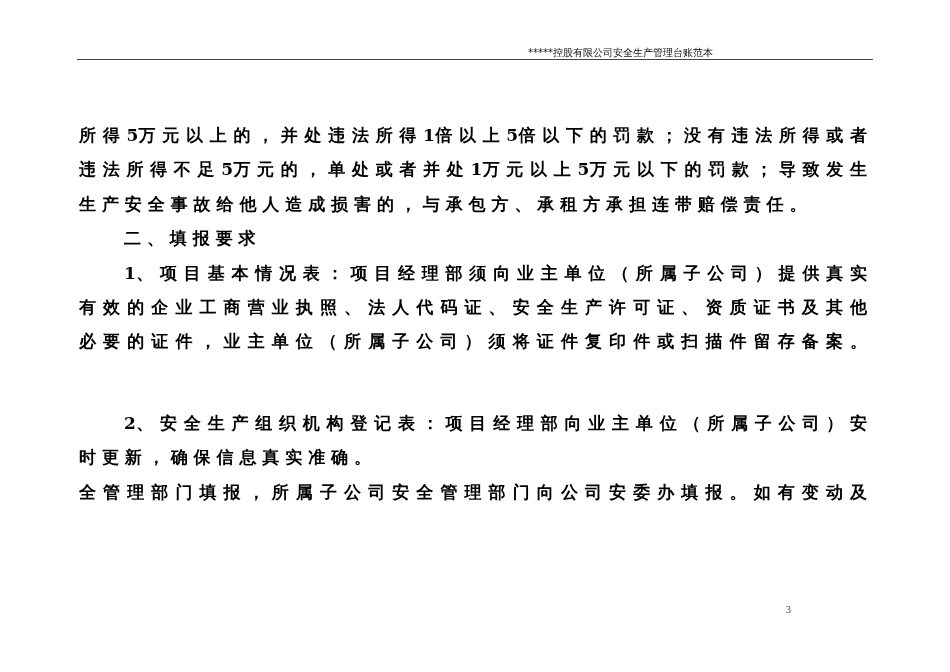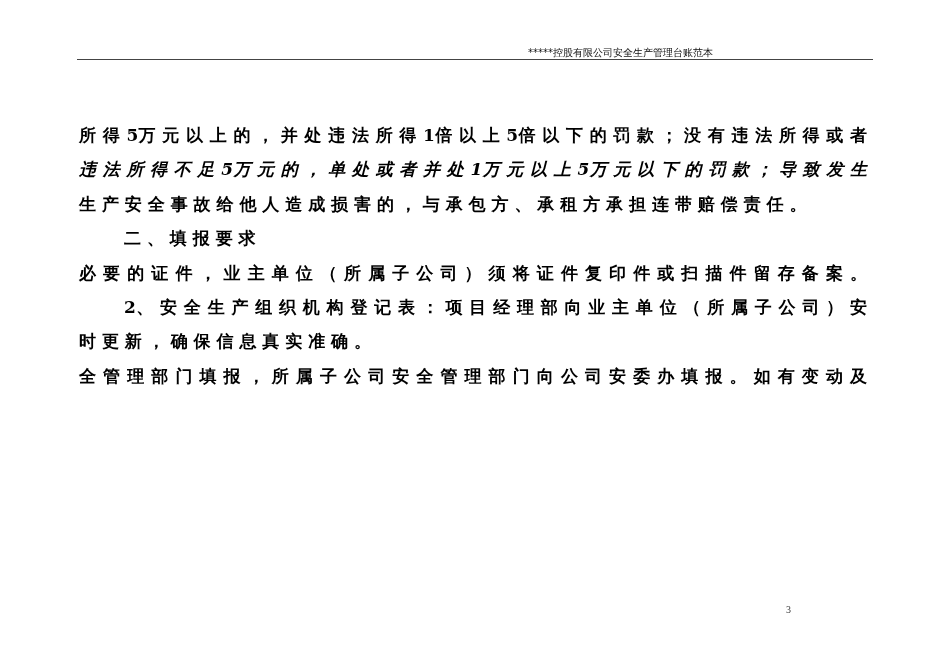--- a/index.html
+++ b/index.html
@@ -23,33 +23,39 @@
 
 <div class="page">
   <div class="header-text">*****控股有限公司安全生产管理台账范本</div>
   <div class="header-rule"></div>
 
   <div class="body">
     <div class="line">
         <span style="text-align: justify; text-align-last: justify; margin-top: 41px;">所 得 5万 元 以 上 的 ， 并 处 违 法 所 得 1倍 以 上 5倍 以 下 的 罚 款 ； 没 有 违 法 所 得 或 者</span>
       </div>
     <div class="line">
-        <span style="text-align: justify; text-align-last: justify; font-style: italic;">违 法 所 得 不 足 5万 元 的 ， 单 处 或 者 并 处 1万 元 以 上 5万 元 以 下 的 罚 款 ； 导 致 发 生</span>
+        <span style="text-align: justify; text-align-last: justify;">违 法 所 得 不 足 5万 元 的 ， 单 处 或 者 并 处 1万 元 以 上 5万 元 以 下 的 罚 款 ； 导 致 发 生</span>
       </div>
     <div class="line last">
         <span style="text-align: right; text-align-last: left;">生 产 安 全 事 故 给 他 人 造 成 损 害 的 ， 与 承 包 方 、 承 租 方 承 担 连 带 赔 偿 责 任 。</span>
       </div>
     <div class="line indent last">
         <span style="text-align: center; text-align-last: left;">二 、 填 报 要 求</span>
       </div>
+    <div class="line indent">
+        <span style="text-align: justify; text-align-last: justify;">1、 项 目 基 本 情 况 表 ： 项 目 经 理 部 须 向 业 主 单 位 （ 所 属 子 公 司 ） 提 供 真 实</span>
+      </div>
+    <div class="line">
+        <span style="text-align: justify; text-align-last: justify;">有 效 的 企 业 工 商 营 业 执 照 、 法 人 代 码 证 、 安 全 生 产 许 可 证 、 资 质 证 书 及 其 他</span>
+      </div>
     <div class="line">
         <span style="text-align: justify; text-align-last: justify;">必 要 的 证 件 ， 业 主 单 位 （ 所 属 子 公 司 ） 须 将 证 件 复 印 件 或 扫 描 件 留 存 备 案 。</span>
       </div>
     <div class="line indent">
-        <span style="text-align: justify; text-align-last: justify;">2、 安 全 生 产 组 织 机 构 登 记 表 ： 项 目 经 理 部 向 业 主 单 位 （ 所 属 子 公 司 ） 安</span>
+        <span style="text-align: justify; text-align-last: justify; margin-top: 47px;">2、 安 全 生 产 组 织 机 构 登 记 表 ： 项 目 经 理 部 向 业 主 单 位 （ 所 属 子 公 司 ） 安</span>
       </div>
     <div class="line last">
         <span style="text-align: left; text-align-last: left;">时 更 新 ， 确 保 信 息 真 实 准 确 。</span>
       </div>
     <div class="line">
         <span style="text-align: justify; text-align-last: justify;">全 管 理 部 门 填 报 ， 所 属 子 公 司 安 全 管 理 部 门 向 公 司 安 委 办 填 报 。 如 有 变 动 及</span>
       </div>
   </div>
 
   <div class="page-number">3</div>

